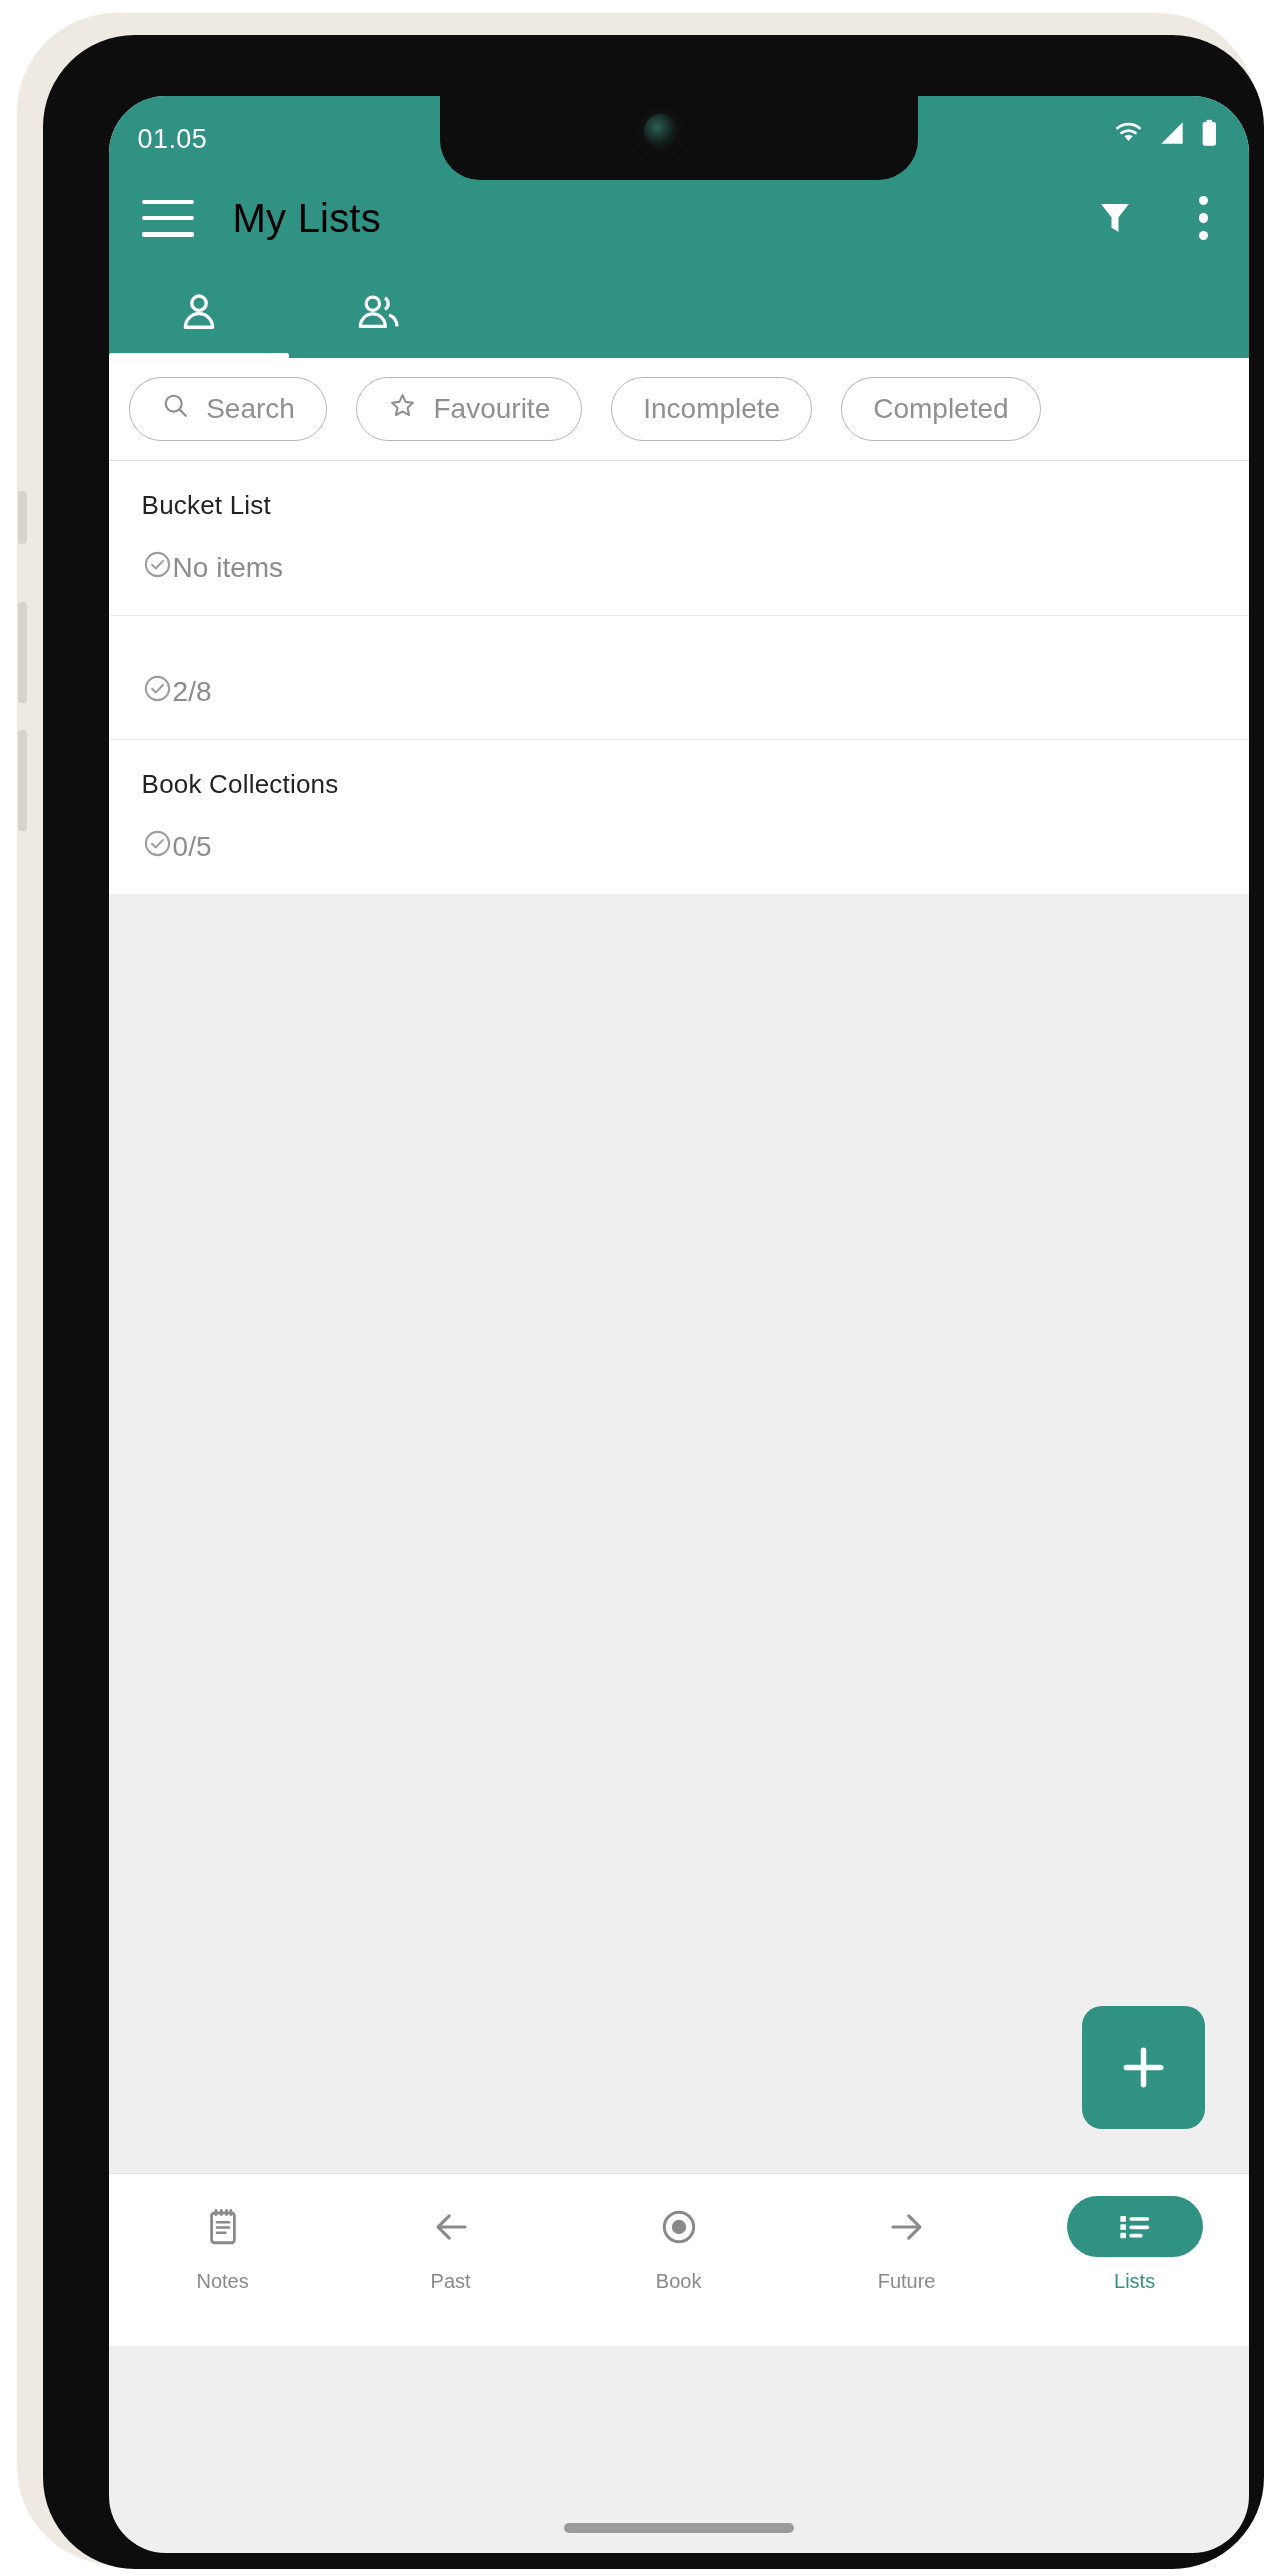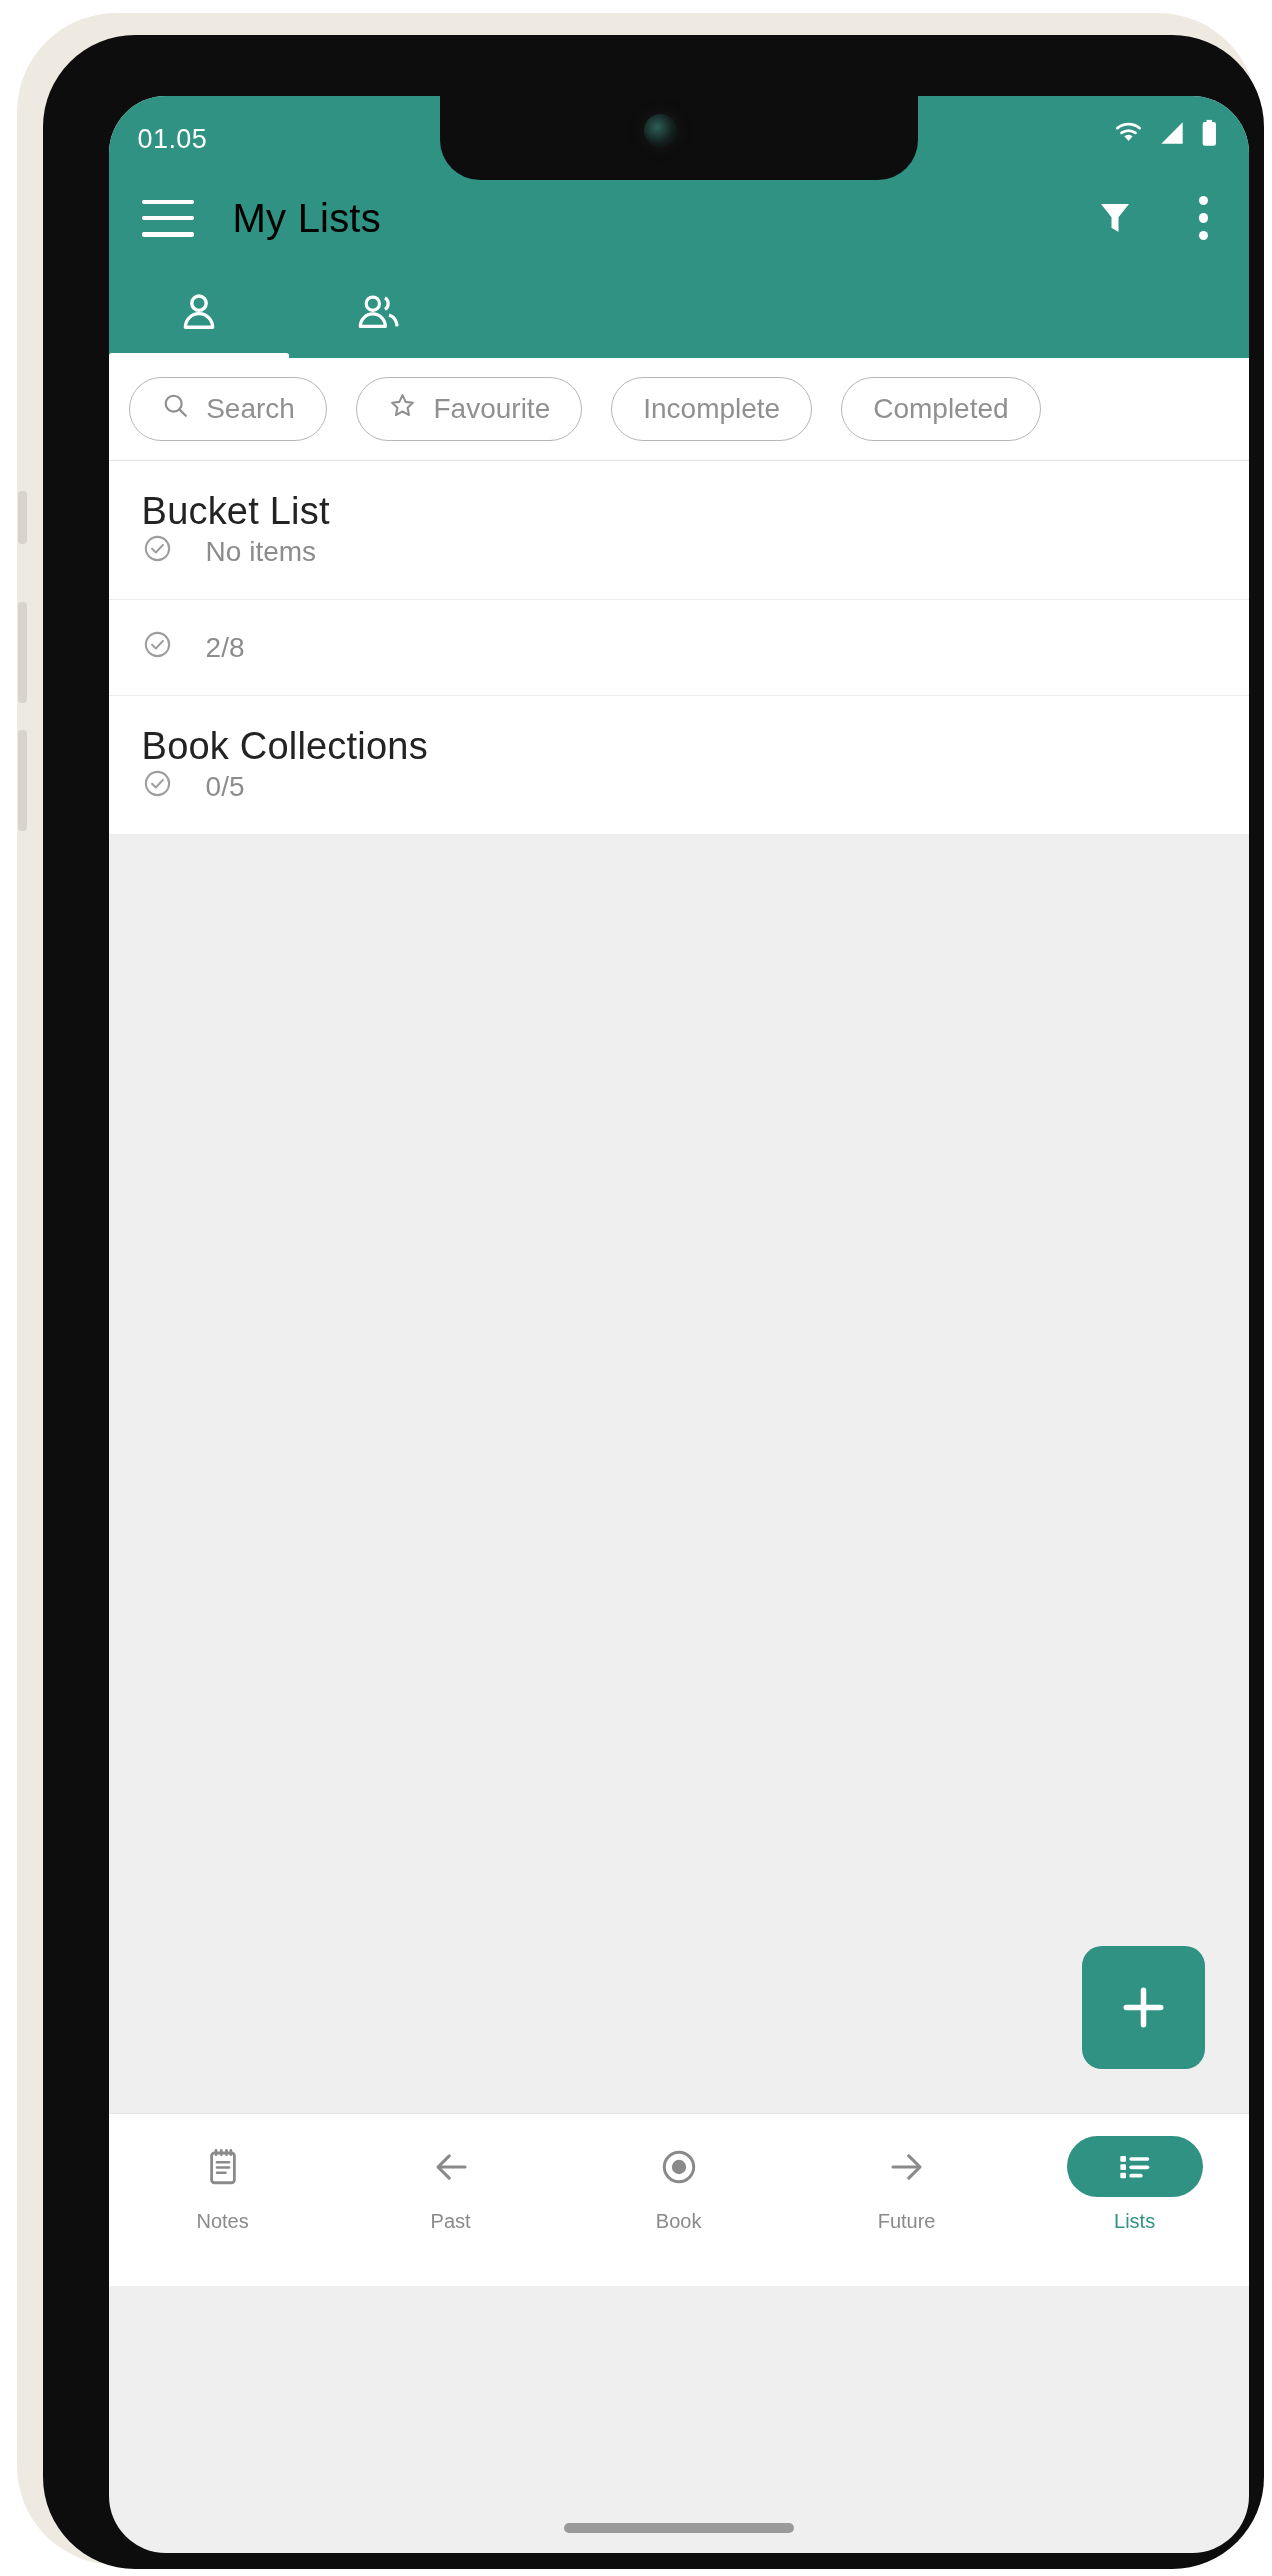--- a/index.html
+++ b/index.html
@@ -186,28 +186,29 @@
 
   
   #list-container { background: #ffffff; }
   .list-row {
     padding: 29px 0 28px 33px;
     border-bottom: 0.9px solid #ececec;
     cursor: pointer;
     background: #fff;
   }
   .list-title {
-    font-size: 38px;
+    font-size: 26px;
     color: #232323;
     letter-spacing: 0.2px;
   }
   .list-meta {
-    display: flex;
-    align-items: center;
-    gap: 33px;
+    margin-top: 28px;
+    display: flex;
+    align-items: center;
+    gap: 0;
     color: #8c8c8c;
     font-size: 28px;
   }
 
   
   #body-fill {
     background: #efefef;
     height: 1278px;
     position: relative;
   }

